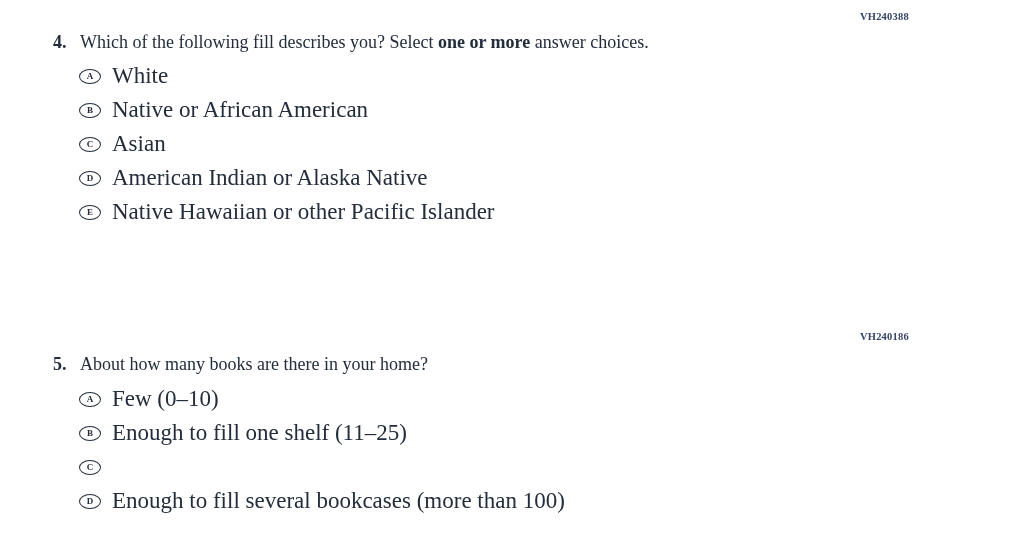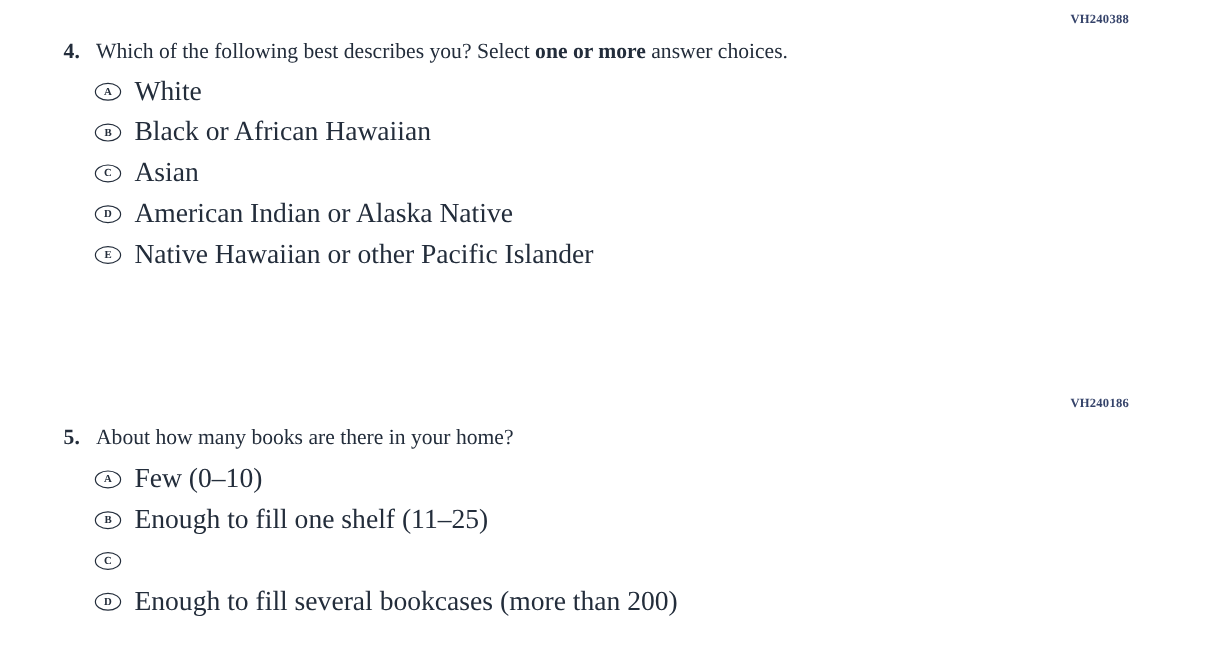--- a/index.html
+++ b/index.html
@@ -9,21 +9,21 @@
     width: 1012px;
     height: 540px;
     background: #ffffff;
     font-family: "Liberation Serif", "DejaVu Serif", serif;
     color: #232d3b;
     overflow: hidden;
   }
   .question-block { position: absolute; left: 0; top: 0; width: 100%; }
   .item-code {
     position: absolute;
-    left: 892px;
+    left: 860px;
     font-size: 10.5px;
     letter-spacing: 0.2px;
     color: #35436a;
     font-weight: bold;
   }
   .prompt {
     position: absolute;
     left: 53px;
     display: flex;
     font-size: 18px;
@@ -67,34 +67,34 @@
 </style>
 </head>
 <body>
 
 <div class="page">
 
   <section class="question-block q4">
     <div class="item-code">VH240388</div>
     <div class="prompt">
       <span class="qnum">4.</span>
-      <span class="qtext"><span>Which of the following best describes you? Select </span><b>one or more</b><span> answer choices.</span></span>
+      <span class="qtext"><span>Which of the following fill describes you? Select </span><b>one or more</b><span> answer choices.</span></span>
     </div>
     <div class="options">
       <div class="option-row">
         <span class="bubble">
             <span class="bubble-letter">A</span>
           </span>
         <span class="option-label">White</span>
       </div>
       <div class="option-row">
         <span class="bubble">
             <span class="bubble-letter">B</span>
           </span>
-        <span class="option-label">Black or African Hawaiian</span>
+        <span class="option-label">Native or African American</span>
       </div>
       <div class="option-row">
         <span class="bubble">
             <span class="bubble-letter">C</span>
           </span>
         <span class="option-label">Asian</span>
       </div>
       <div class="option-row">
         <span class="bubble">
             <span class="bubble-letter">D</span>
@@ -131,18 +131,18 @@
       </div>
       <div class="option-row">
         <span class="bubble">
             <span class="bubble-letter">C</span>
           </span>
       </div>
       <div class="option-row">
         <span class="bubble">
             <span class="bubble-letter">D</span>
           </span>
-        <span class="option-label">Enough to fill several bookcases (more than 200)</span>
+        <span class="option-label">Enough to fill several bookcases (more than 100)</span>
       </div>
     </div>
   </section>
 
 </div>
 
 </body></html>

